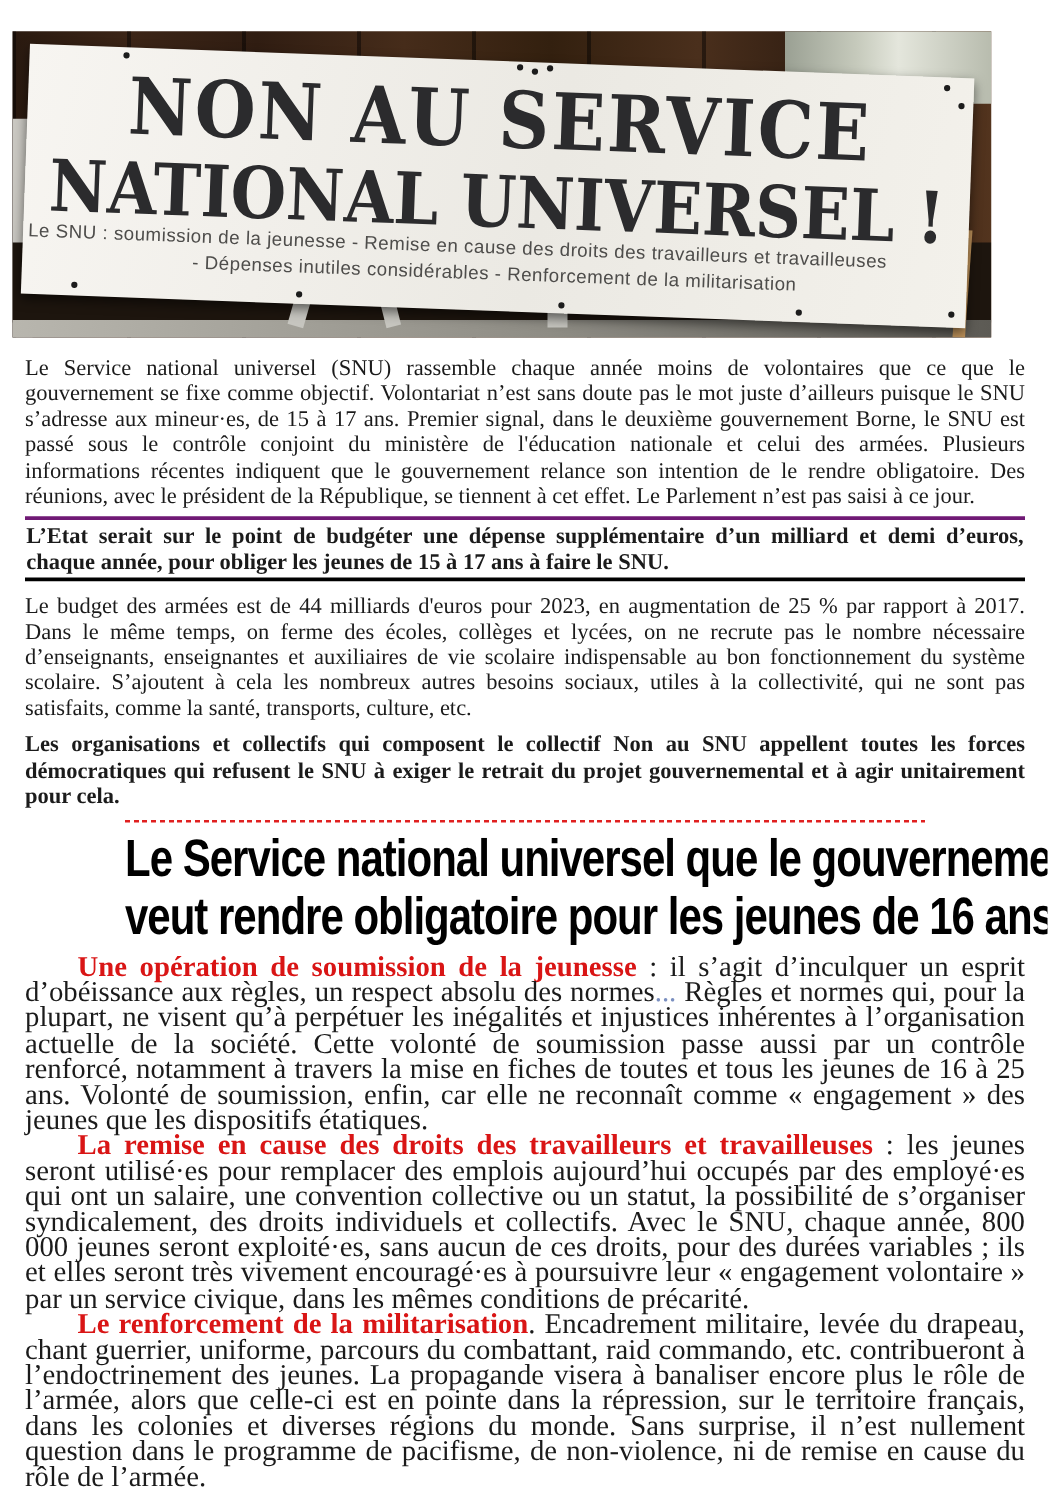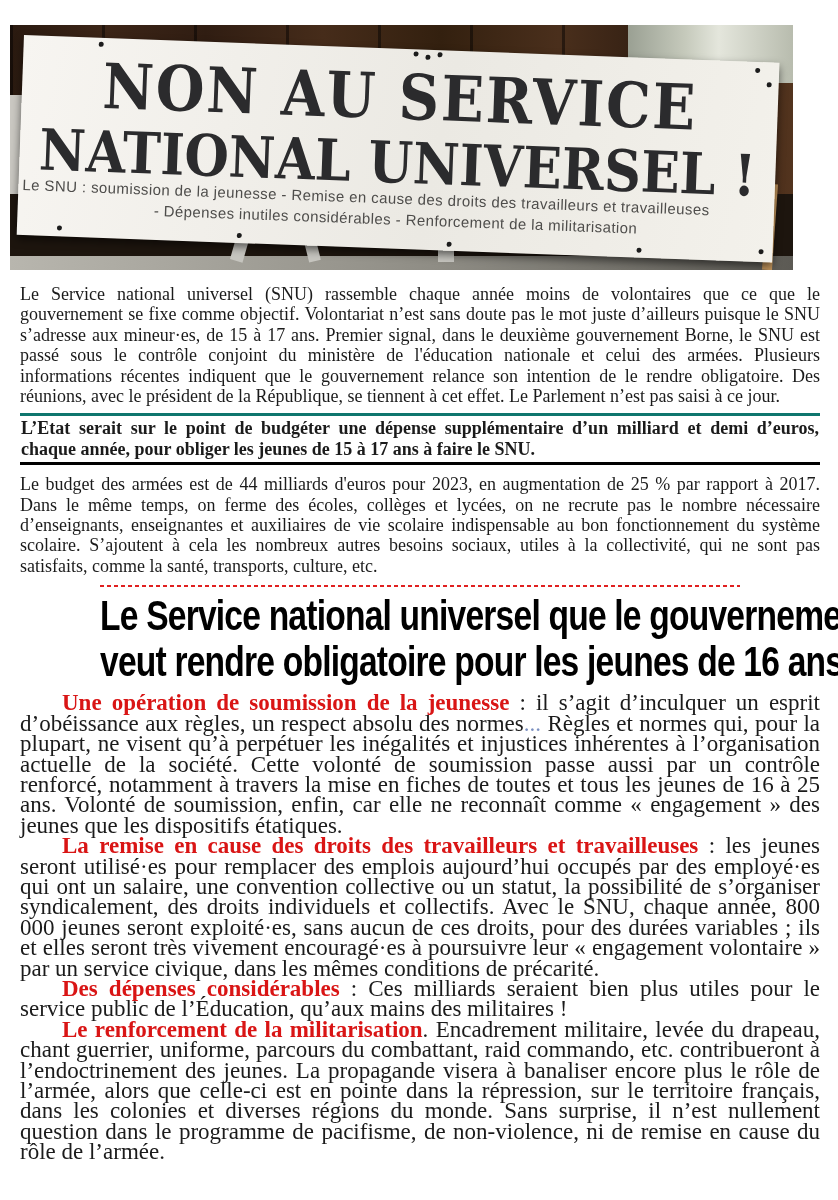--- a/index.html
+++ b/index.html
@@ -57,21 +57,21 @@
   .bs1{padding-left:4px;white-space:nowrap;}
   .bs2{text-align:center;}
   .grommet{position:absolute;width:5px;height:5px;border-radius:50%;background:#1c1c1c;}
 
   
   .content{padding:0 18px 0 20px;}
   .bp{font-size:18px;line-height:20.4px;text-align:justify;}
   .p1{margin-top:14px;}
   .boxed{
     margin-top:7px;font-weight:bold;
-    border-top:3px solid #0f766e;border-bottom:3px solid #000;
+    border-top:3px solid #701a75;border-bottom:3px solid #000;
     padding:2px 1px 3px;
   }
   .p2{margin-top:9px;}
   .p3{margin-top:9px;font-weight:bold;}
   .dashes{
     margin:9px auto 0;width:640px;height:2px;
     background:repeating-linear-gradient(90deg,var(--separator-red) 0 4px,transparent 4px 7px);
   }
   .headline{margin-top:6px;font-family:"Liberation Sans",sans-serif;font-weight:bold;color:#000;}
   .hl-line{white-space:nowrap;text-align:center;font-size:42px;line-height:46px;
@@ -124,33 +124,33 @@
   </figure>
 
   <main class="content">
 
     <p class="bp p1">Le Service national universel (SNU) rassemble chaque année moins de volontaires que ce que le gouvernement se fixe comme objectif. Volontariat n’est sans doute pas le mot juste d’ailleurs puisque le SNU s’adresse aux mineur·es, de 15 à 17 ans. Premier signal, dans le deuxième gouvernement Borne, le SNU est passé sous le contrôle conjoint du ministère de l'éducation nationale et celui des armées. Plusieurs informations récentes indiquent que le gouvernement relance son intention de le rendre obligatoire. Des réunions, avec le président de la République, se tiennent à cet effet. Le Parlement n’est pas saisi à ce jour.</p>
 
     <p class="bp boxed">L’Etat serait sur le point de budgéter une dépense supplémentaire d’un milliard et demi d’euros, chaque année, pour obliger les jeunes de 15 à 17 ans à faire le SNU.</p>
 
     <p class="bp p2">Le budget des armées est de 44 milliards d'euros pour 2023, en augmentation de 25 % par rapport à 2017. Dans le même temps, on ferme des écoles, collèges et lycées, on ne recrute pas le nombre nécessaire d’enseignants, enseignantes et auxiliaires de vie scolaire indispensable au bon fonctionnement du système scolaire. S’ajoutent à cela les nombreux autres besoins sociaux, utiles à la collectivité, qui ne sont pas satisfaits, comme la santé, transports, culture, etc.</p>
 
+    <p class="bp p3">Les organisations et collectifs qui composent le collectif Non au SNU appellent toutes les forces démocratiques qui refusent le SNU à exiger le retrait du projet gouvernemental et à agir unitairement pour cela.</p>
 
     <div class="dashes"></div>
 
     <h1 class="headline">
       <div class="hl-line">Le Service national universel que le gouvernement</div>
       <div class="hl-line">veut rendre obligatoire pour les jeunes de 16 ans</div>
     </h1>
 
     <div class="sections">
 
       <p class="sec"><strong class="lead">Une opération de soumission de la jeunesse</strong><span> : </span><span>il s’agit d’inculquer un esprit d’obéissance aux règles, un respect absolu des normes</span><span class="dots">...</span><span> Règles et normes qui, pour la plupart, ne visent qu’à perpétuer les inégalités et injustices inhérentes à l’organisation actuelle de la société. Cette volonté de soumission passe aussi par un contrôle renforcé, notamment à travers la mise en fiches de toutes et tous les jeunes de 16 à 25 ans. Volonté de soumission, enfin, car elle ne reconnaît comme « engagement » des jeunes que les dispositifs étatiques.</span></p>
 
       <p class="sec"><strong class="lead">La remise en cause des droits des travailleurs et travailleuses</strong><span> : </span><span>les jeunes seront utilisé·es pour remplacer des emplois aujourd’hui occupés par des employé·es qui ont un salaire, une convention collective ou un statut, la possibilité de s’organiser syndicalement, des droits individuels et collectifs. Avec le SNU, chaque année, 800 000 jeunes seront exploité·es, sans aucun de ces droits, pour des durées variables ; ils et elles seront très vivement encouragé·es à poursuivre leur « engagement volontaire » par un service civique, dans les mêmes conditions de précarité.</span></p>
 
-      <p class="sec"><strong class="lead">Des dépenses considérables</strong><span> : </span><span>Ces milliards seraient bien plus utiles pour le service public de l’Éducation, qu’aux mains des militaires !</span></p>
 
       <p class="sec"><strong class="lead">Le renforcement de la militarisation</strong><span>. </span><span>Encadrement militaire, levée du drapeau, chant guerrier, uniforme, parcours du combattant, raid commando, etc. contribueront à l’endoctrinement des jeunes. La propagande visera à banaliser encore plus le rôle de l’armée, alors que celle-ci est en pointe dans la répression, sur le territoire français, dans les colonies et diverses régions du monde. Sans surprise, il n’est nullement question dans le programme de pacifisme, de non-violence, ni de remise en cause du rôle de l’armée.</span></p>
 
     </div>
   </main>
 </div>
 
 </body></html>

